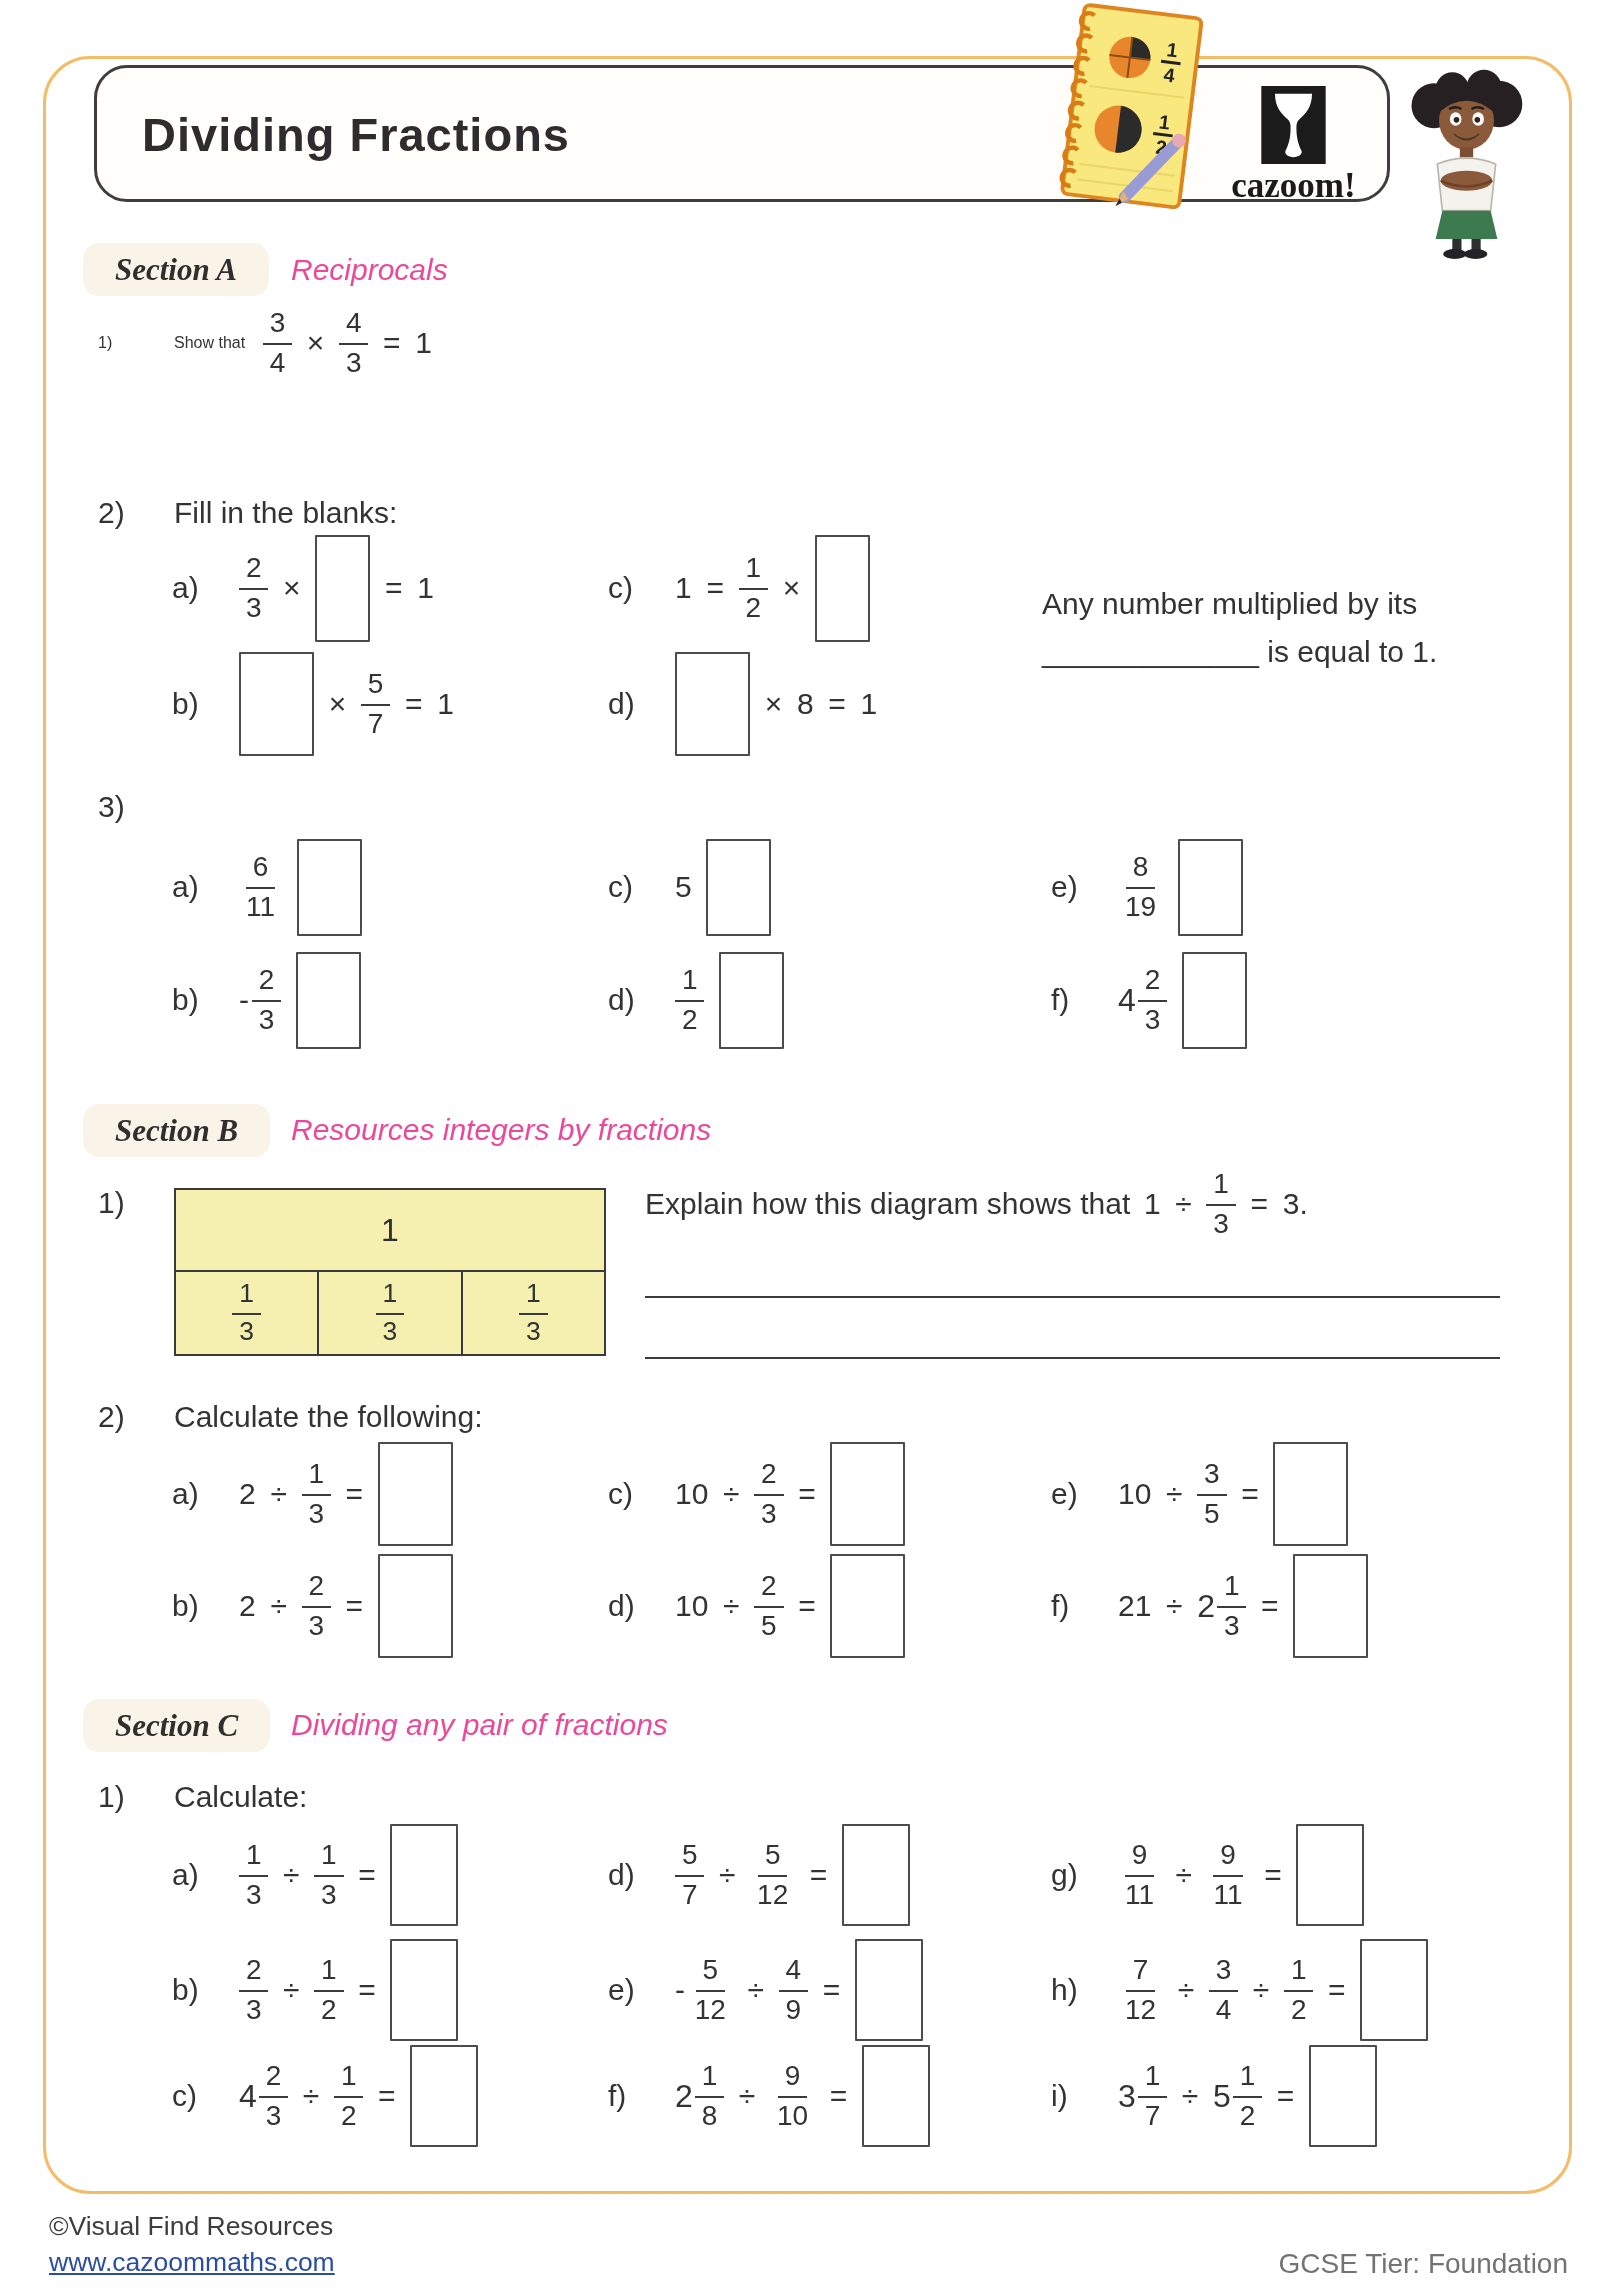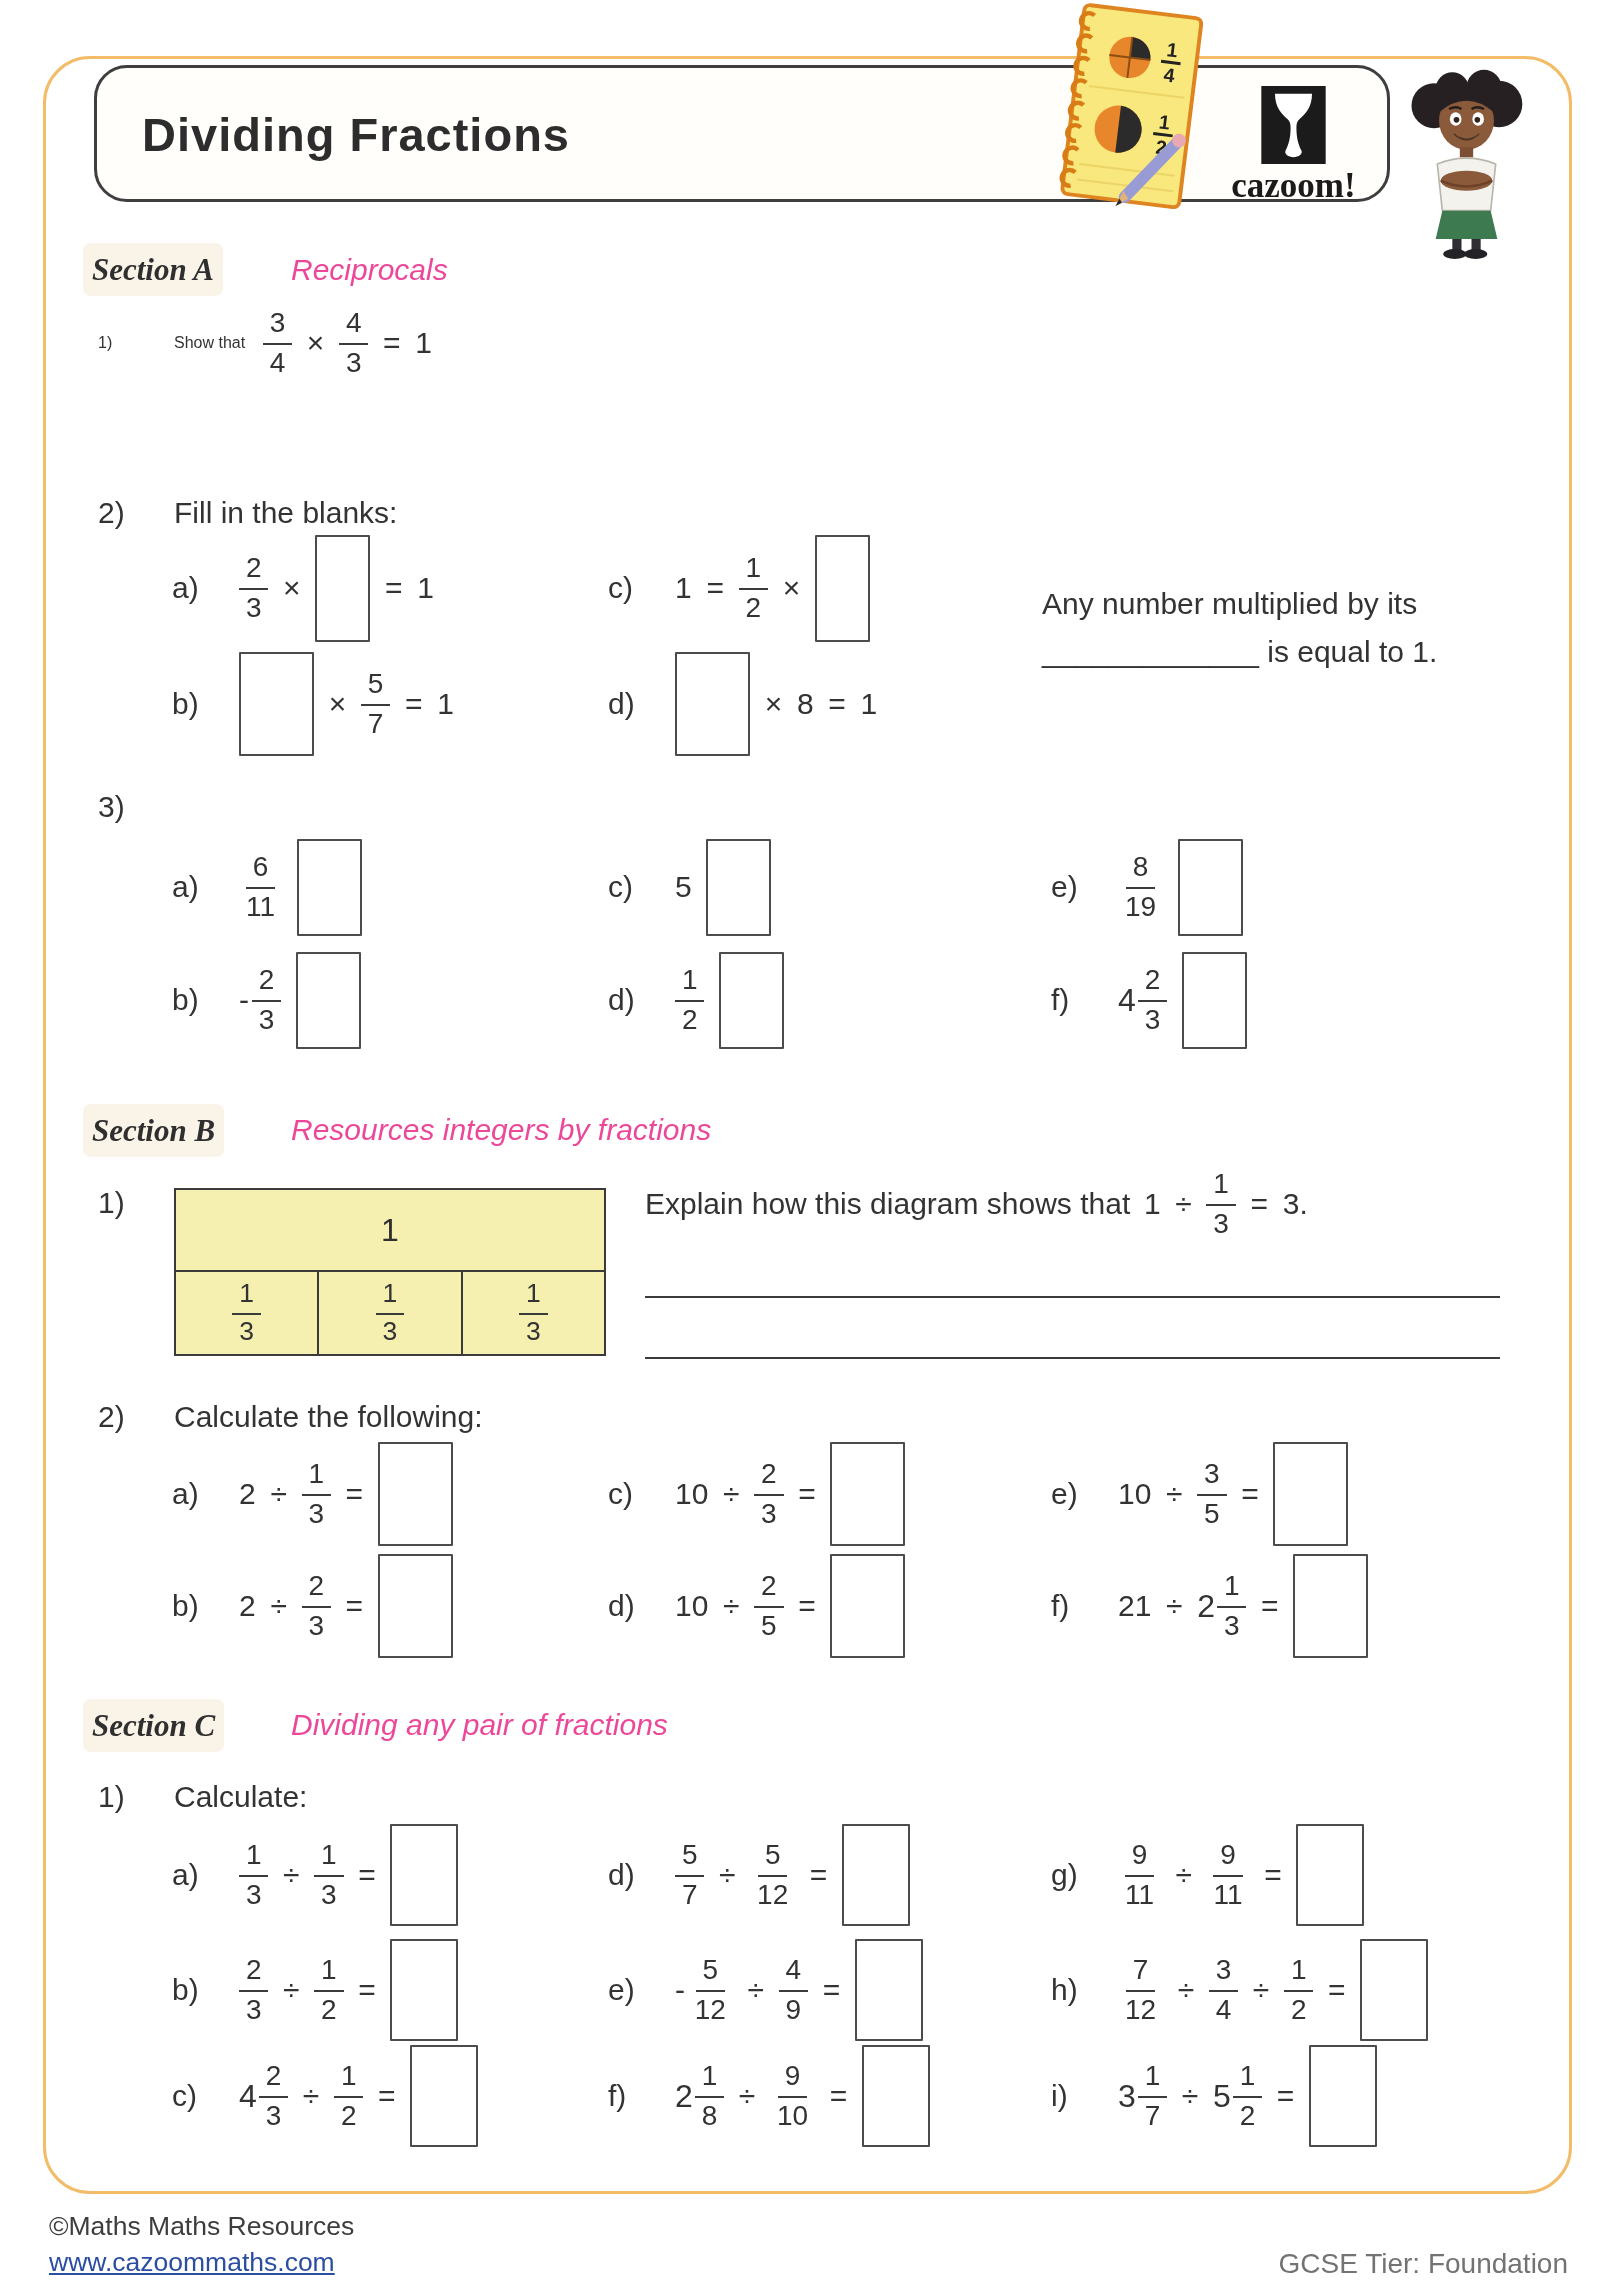--- a/index.html
+++ b/index.html
@@ -10,22 +10,22 @@
   .titlebox{position:absolute;left:94px;top:65px;width:1290px;height:131px;
             background:#FFFEFB;border:3.9px solid #3e3e3e;border-radius:33px;}
   .title{position:absolute;left:45px;top:50%;transform:translateY(-50%);
          font-size:47px;font-weight:bold;color:#2d2d2d;letter-spacing:1px;}
   .notebook{position:absolute;left:1037px;top:3.9px;width:172px;height:211px;transform:rotate(7deg);}
   .logo{position:absolute;left:1215px;top:86px;width:157px;text-align:center;}
   .logo svg{display:block;margin:0 auto;}
   .logotext{font-family:"Liberation Serif",serif;font-weight:bold;font-size:35px;color:#1b1b1b;margin-top:2px;}
   .girl{position:absolute;left:1404px;top:57px;width:125px;height:214px;}
 
-  .seclabel{position:absolute;background:#FAF4E8;border-radius:8px;height:53px;display:flex;
-            align-items:center;padding:0 9px;font-family:"Liberation Serif",serif;
+  .seclabel{position:absolute;background:#FAF4E8;border-radius:16px;height:53px;display:flex;
+            align-items:center;padding:0 32px;font-family:"Liberation Serif",serif;
             font-style:italic;font-weight:bold;font-size:31px;color:#2f2f2f;}
   .secsub{position:absolute;font-family:Liberation Sans, sans-serif;font-style:italic;
           font-size:30px;color:#ec4899;}
 
   .qhead{position:absolute;display:flex;align-items:center;height:55px;font-size:30px;color:#333;}
   .qnum{flex:none;width:76px;}
   .qtext{white-space:nowrap;margin-right:17.6px;}
   .prob{position:absolute;display:flex;align-items:center;}
   .plabel{flex:none;width:67px;font-size:30px;}
   .expr{display:inline-flex;align-items:center;gap:14.7px;}
@@ -647,17 +647,17 @@
           <span class="fstack">
             <span class="fnum">1</span>
             <span class="fden">2</span>
           </span>
         </span>
         <span class="mtxt">=</span>
         <span class="ansbox" style="width: 64px; height: 98px;"></span>
       </span>
   </div>
 
-  <div class="footer-copy">©Maths Maths Resources</div>
+  <div class="footer-copy">©Visual Find Resources</div>
   <div class="footer-link">www.cazoommaths.com</div>
   <div class="footer-right">GCSE Tier: Foundation</div>
 </div>
 
 
 </body></html>

